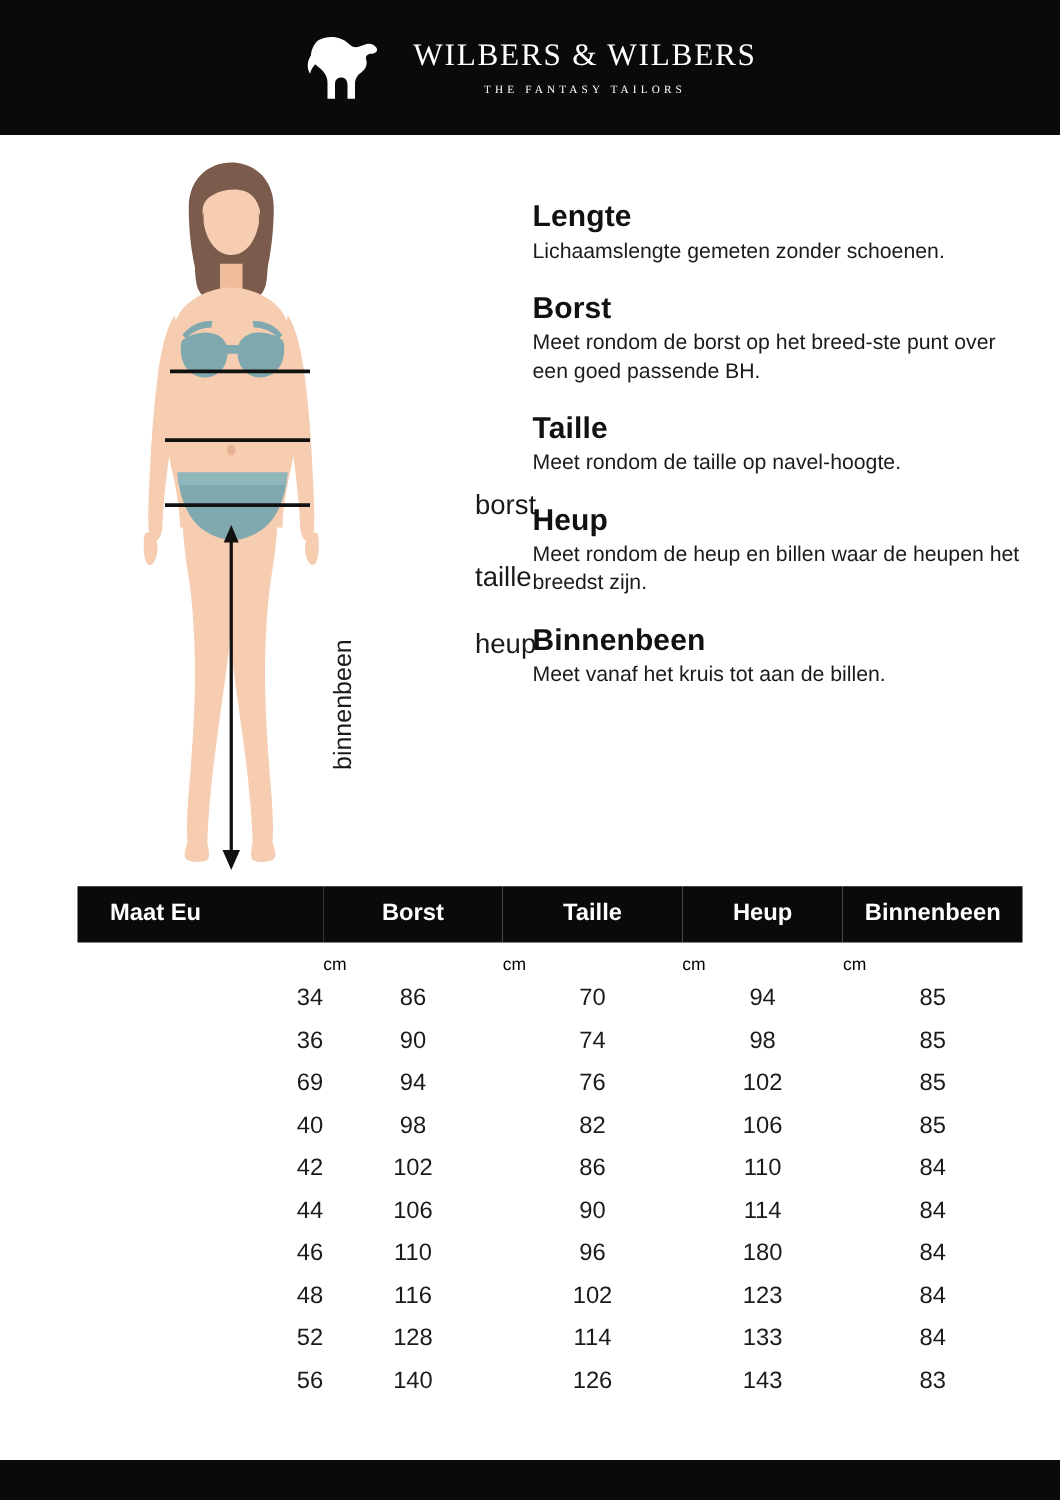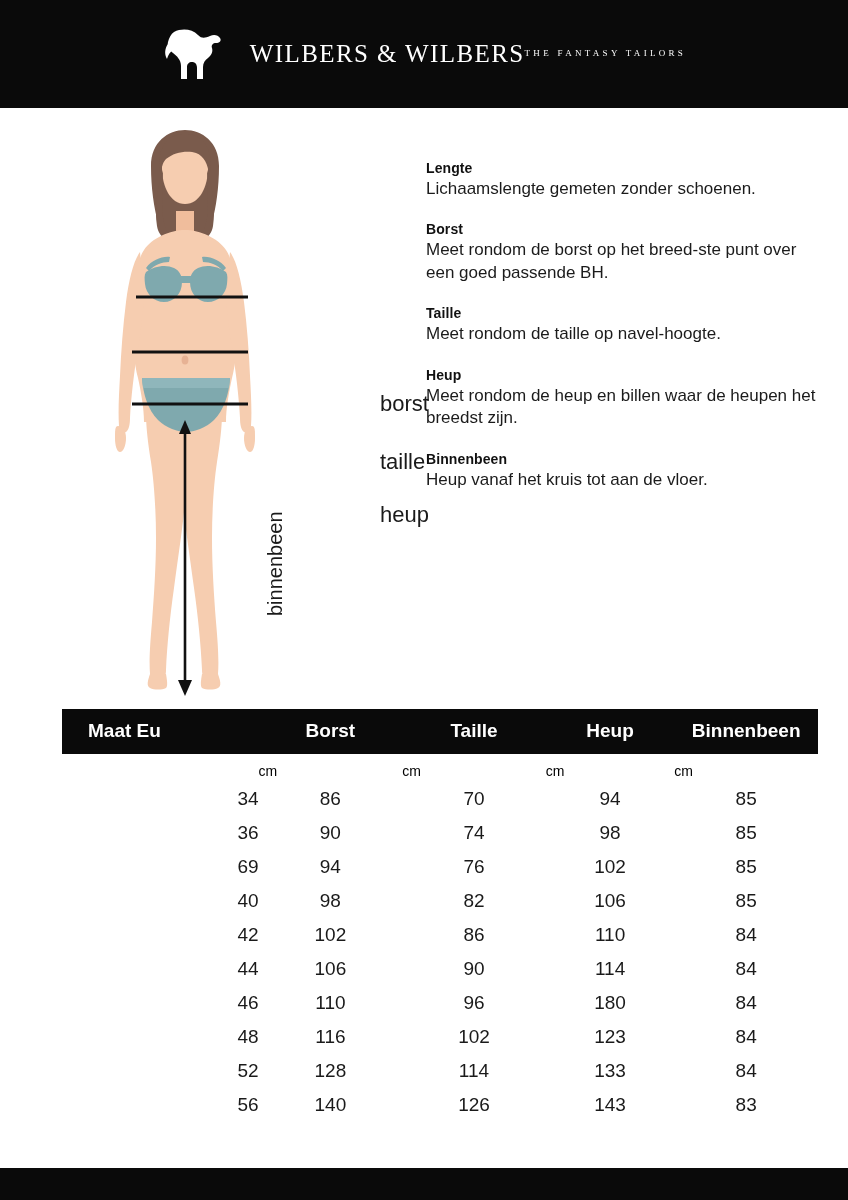--- a/index.html
+++ b/index.html
@@ -21,21 +21,21 @@
   .header {
     width: 848px;
     height: 108px;
     background: #0a0a0a;
     display: flex;
     align-items: center;
     justify-content: center;
     gap: 16px;
   }
   .logo-mark { width: 72px; height: 60px; display: block; }
-  .logo-text { display: flex; flex-direction: row; align-items: flex-start; justify-content: center; }
+  .logo-text { display: flex; flex-direction: column; align-items: center; justify-content: center; }
   .brand-name {
     color: #ffffff;
     font-size: 25px;
     letter-spacing: 1.4px;
     font-family: "Liberation Serif", serif;
     font-weight: 400;
     line-height: 1.05;
   }
   .brand-tag {
     color: #ffffff;
@@ -87,21 +87,21 @@
 
   .textcol {
     position: absolute;
     left: 426px;
     top: 52px;
     width: 396px;
   }
   .blk { margin-bottom: 21px; }
   .blk h3 {
     margin: 0 0 2px 0;
-    font-size: 14px;
+    font-size: 24px;
     font-weight: bold;
     color: #111111;
     letter-spacing: .1px;
   }
   .blk p {
     margin: 0;
     font-size: 17px;
     line-height: 1.32;
     color: #1b1b1b;
   }
@@ -233,21 +233,21 @@
       <div class="blk">
         <h3>Taille</h3>
         <p>Meet rondom de taille op navel-hoogte.</p>
       </div>
       <div class="blk">
         <h3>Heup</h3>
         <p>Meet rondom de heup en billen waar de heupen het breedst zijn.</p>
       </div>
       <div class="blk">
         <h3>Binnenbeen</h3>
-        <p>Heup vanaf het kruis tot aan de vloer.</p>
+        <p>Meet vanaf het kruis tot aan de billen.</p>
       </div>
     </div>
   </div>
 
   <div class="table-wrap">
     <table>
       <thead>
         <tr>
           <th style="width:26%">Maat Eu</th>
           <th style="width:19%">Borst</th>

